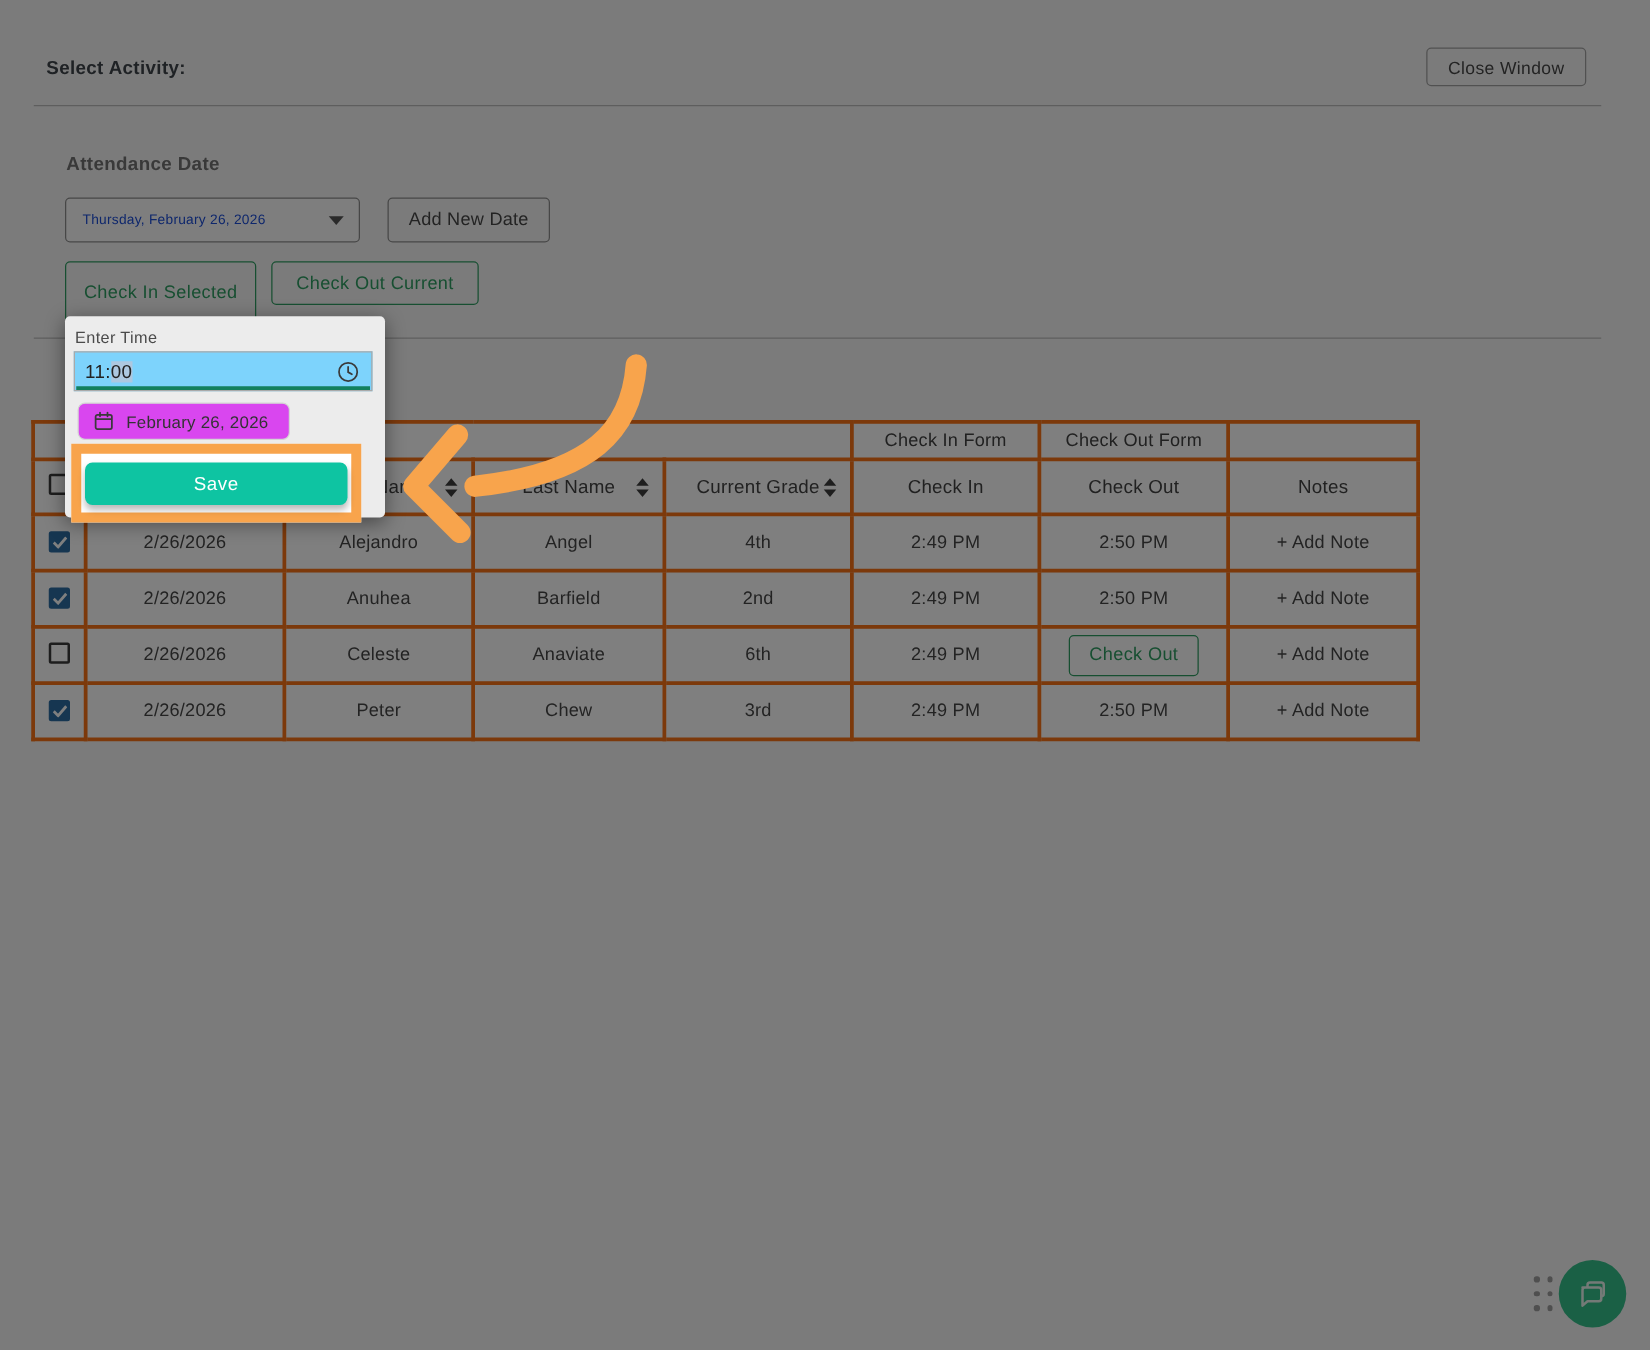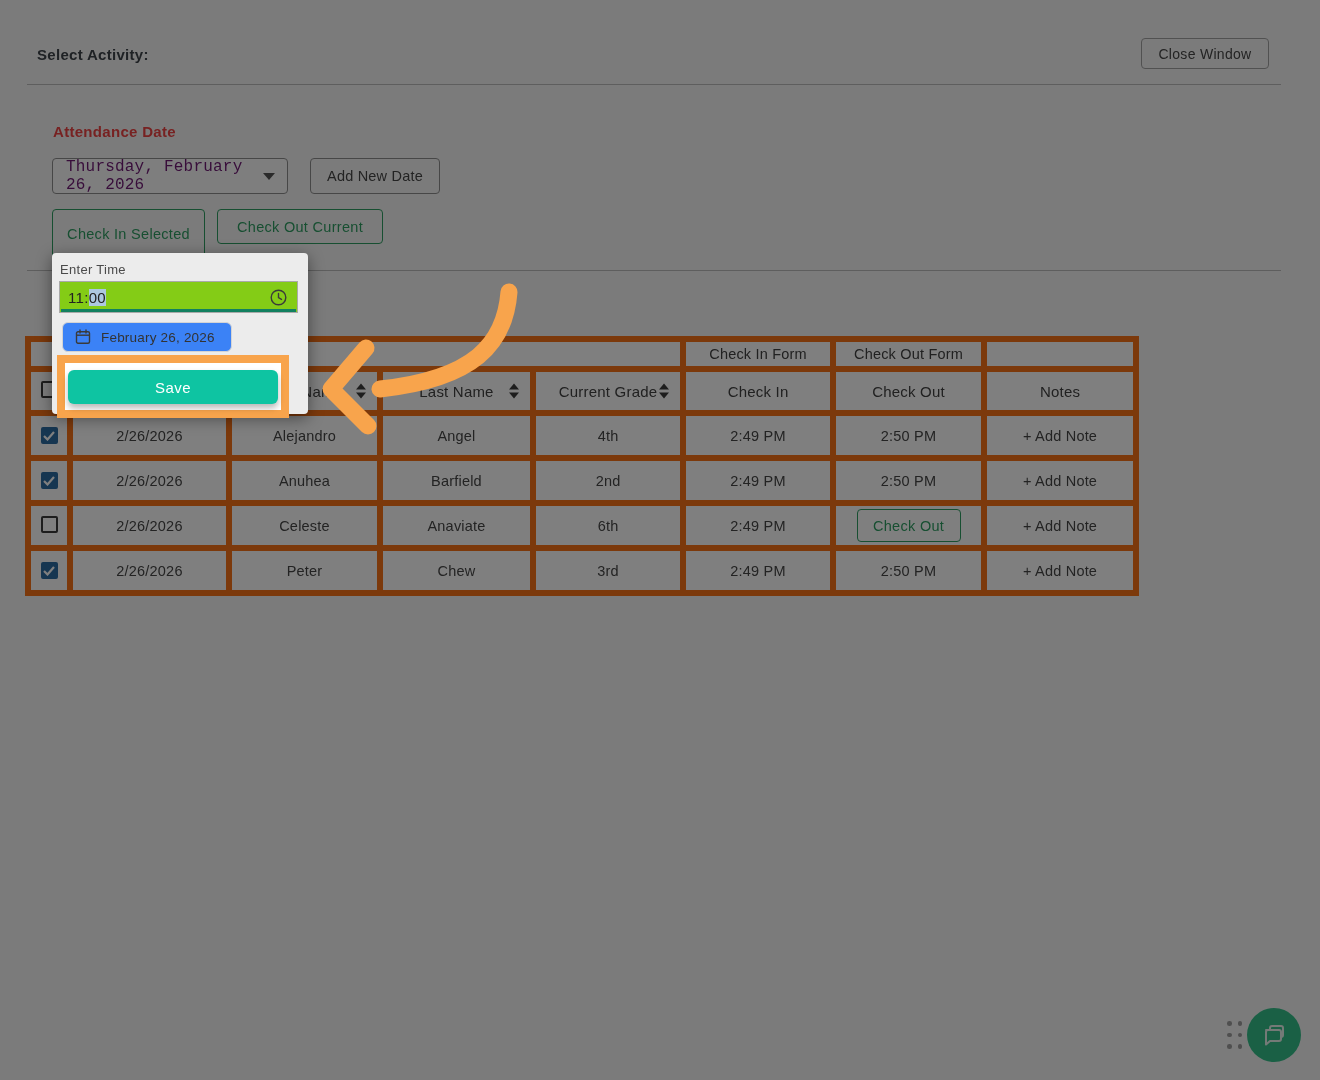--- a/index.html
+++ b/index.html
@@ -9,31 +9,31 @@
   .lbl-select-activity { position:absolute; left:37px; top:46px; font-size:15px; font-weight:bold; letter-spacing:.3px; color:#3f454b; }
   .dd { position:absolute; border:1px solid #9b9b9b; border-radius:6px; background:#fdfdfd; display:flex; align-items:center; }
   .dd-activity { left:160px; top:37px; width:232px; height:37px; padding:0 14px 0 16px; }
   .dd-activity .dd-text { font-size:14.5px; color:#7c7c7c; letter-spacing:.2px; flex:1; }
   .caret { width:0; height:0; border-left:6px solid transparent; border-right:6px solid transparent; border-top:7px solid #555; margin-left:8px; }
   .btn { display:flex; align-items:center; justify-content:center; border:1px solid #a3a3a3; border-radius:4px; background:transparent; font-family:"Liberation Sans",sans-serif; cursor:pointer; }
   .btn-close { position:absolute; left:1141px; top:38px; width:128px; height:31px; font-size:14px; color:#474747; letter-spacing:.3px; }
   .sep { position:absolute; left:27px; width:1254px; height:1px; background:#bdbdbd; }
   .sep1 { top:84px; } .sep2 { top:270px; }
 
-  .lbl-attendance { position:absolute; left:53px; top:123px; font-size:15px; font-weight:bold; letter-spacing:.3px; color:#ef4444; }
+  .lbl-attendance { position:absolute; left:53px; top:123px; font-size:15px; font-weight:bold; letter-spacing:.3px; color:#737373; }
   .dd-date { left:52px; top:158px; width:236px; height:36px; padding:0 12px 0 13px; border-radius:4px; border-color:#8f8f8f; }
-  .dd-date .dd-text { font-size:16px; color:#701a75; letter-spacing:.2px; flex:1;font-family:Liberation Mono, monospace; }
+  .dd-date .dd-text { font-size:11px; color:#1d4ed8; letter-spacing:.2px; flex:1; }
   .btn-addnew { position:absolute; left:310px; top:158px; width:130px; height:36px; font-size:14.5px; color:#474747; letter-spacing:.2px; border-color:#8f8f8f; }
   .btn-green { border:1px solid #2f9e63; color:#2f9e63; background:transparent; border-radius:4px; font-size:14.5px; letter-spacing:.3px; }
   .btn-checkin-sel { position:absolute; left:52px; top:209px; width:153px; height:49px; }
   .btn-checkout-sel { position:absolute; left:217px; top:209px; width:166px; height:35px; }
 
   
   table.att { position:absolute; left:25px; top:336px; width:1108px; border-collapse:collapse; table-layout:fixed; }
-  table.att td, table.att th { border:6px solid #f97316; background:#ffffff; font-weight:normal; text-align:center; vertical-align:middle; color:#474747; font-size:14.5px; letter-spacing:.2px; overflow:hidden; }
+  table.att td, table.att th { border:3px solid #f97316; background:#ffffff; font-weight:normal; text-align:center; vertical-align:middle; color:#474747; font-size:14.5px; letter-spacing:.2px; overflow:hidden; }
   tr.ghead td { height:30px; font-size:14.5px; color:#424242; }
   tr.chead td { height:44px; font-size:15px; color:#424242; }
   tr.drow  td { height:45px; }
   .hdr-flex { display:flex; align-items:center; justify-content:center; gap:0; position:relative; width:100%; }
   .sort { position:absolute; right:11px; top:50%; transform:translateY(-50%); display:flex; flex-direction:column; gap:3px; align-items:center; }
   .sort .up { width:0;height:0;border-left:5px solid transparent;border-right:5px solid transparent;border-bottom:6px solid #3c3c3c; }
   .sort .dn { width:0;height:0;border-left:5px solid transparent;border-right:5px solid transparent;border-top:6px solid #3c3c3c; }
   .cb { display:inline-flex; align-items:center; justify-content:center; width:17px; height:17px; border:2px solid #3a3a3a; border-radius:2px; background:#fff; }
   .cb svg { display:none; }
   .cb.checked { background:#2d6da3; border-color:#2d6da3; }
@@ -45,26 +45,26 @@
   .dim { position:absolute; left:0; top:0; width:1320px; height:1080px; background:rgba(0,0,0,0.5); z-index:50; }
 
   
   .drag-dots { position:absolute; left:1227px; top:1021px; display:grid; grid-template-columns:repeat(2,4.5px); grid-template-rows:repeat(3,4.5px); column-gap:6px; row-gap:7px; }
   .drag-dots i { width:4.5px; height:4.5px; border-radius:50%; background:#9e9e9e; }
   .chat-fab { position:absolute; left:1247px; top:1008px; width:54px; height:54px; border-radius:50%; background:#35c08a; display:flex; align-items:center; justify-content:center; }
 
   
   .popup { position:absolute; left:52px; top:253px; width:256px; height:161px; background:#ececec; border-radius:4px; box-shadow:0 4px 16px rgba(0,0,0,0.45); z-index:60; }
   .popup-title { position:absolute; left:8px; top:9px; font-size:13px; color:#4a4a4a; letter-spacing:.3px; }
-  .time-input { position:absolute; left:7px; top:28px; width:239px; height:32px; background:#84cc16; border:1px solid #a9a9a9; display:flex; align-items:center; padding:0 10px 0 8px; }
+  .time-input { position:absolute; left:7px; top:28px; width:239px; height:32px; background:#7dd3fc; border:1px solid #a9a9a9; display:flex; align-items:center; padding:0 10px 0 8px; }
   .time-input .tval { font-size:15px; color:#222; letter-spacing:.3px; }
   .time-input .tsel { background:#adc8e0; }
   .time-input .spacer { flex:1; }
   .time-underline { position:absolute; left:1px; right:1px; bottom:0; height:3px; background:#12805f; }
-  .date-chip { position:absolute; left:10px; top:69px; width:170px; height:30px; border:1px solid #d4d4d4; border-radius:6px; background:#3b82f6; display:flex; align-items:center; padding:0 10px 0 12px; gap:10px; }
+  .date-chip { position:absolute; left:10px; top:69px; width:170px; height:30px; border:1px solid #d4d4d4; border-radius:6px; background:#d946ef; display:flex; align-items:center; padding:0 10px 0 12px; gap:10px; }
   .date-chip .dtxt { font-size:13.5px; color:#333; letter-spacing:.2px; }
 
   
   .ring { position:absolute; left:57px; top:355px; width:232px; height:63px; border:8px solid #f8a44c; border-radius:0; background:#fff; z-index:65; display:flex; align-items:stretch; padding:7px 3px 6px 3px; }
   .btn-save { flex:1; border:none; border-radius:6px; background:#0ec4a2; color:#fff; font-size:15px; letter-spacing:.4px; font-family:"Liberation Sans",sans-serif; box-shadow:0 4px 6px rgba(0,0,0,0.28); cursor:pointer; }
 
   
   .arrow-svg { position:absolute; left:0; top:0; width:1320px; height:1080px; z-index:70; pointer-events:none; }
 </style>
 </head>

